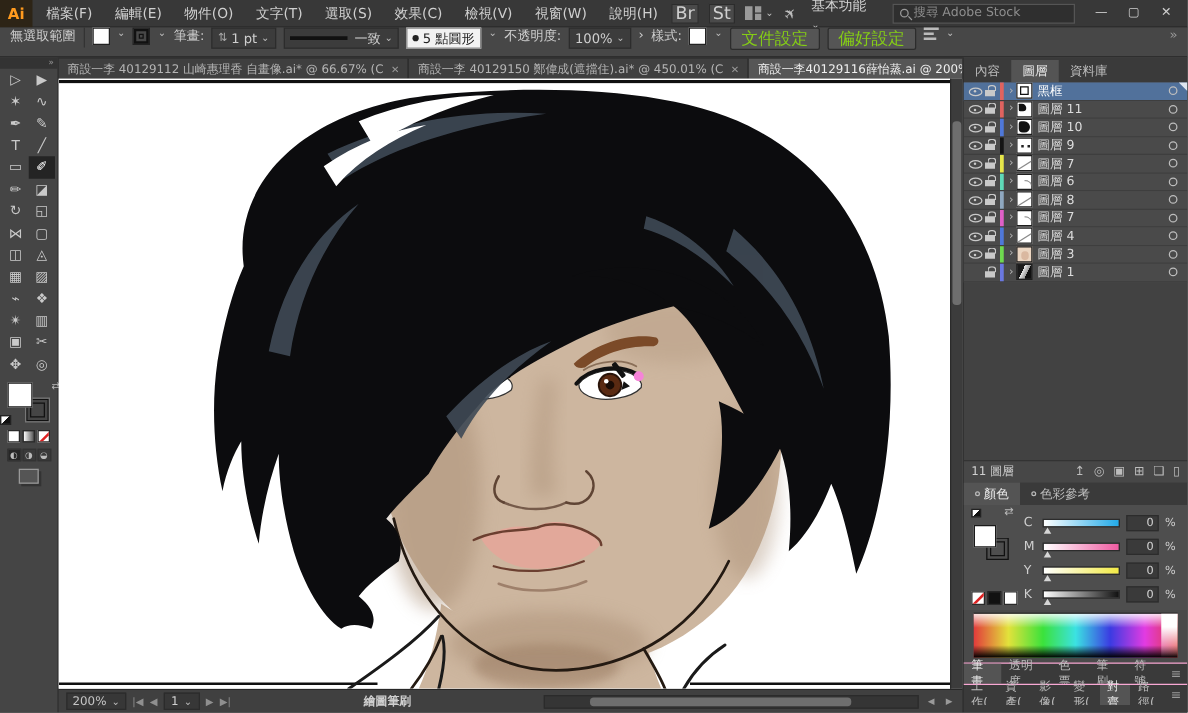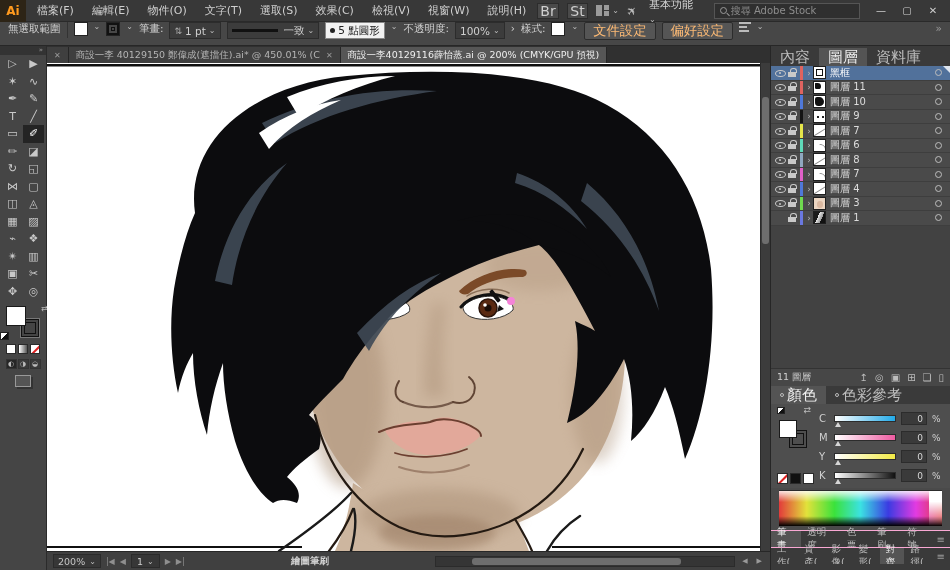--- a/index.html
+++ b/index.html
@@ -30,21 +30,21 @@
   .controlbar { height:24px; background:#474747; border-bottom:1px solid #272727; display:flex; align-items:flex-start; gap:6px; padding:0 8px; flex:none; font-size:10.5px; color:#cfcfcf; }
   .cb-sep { width:1px; height:16px; background:#333; flex:none; }
   .swatch { width:14px; height:14px; border:1px solid #222; flex:none; }
   .swatch.fill { background:#fff; }
   .swatch.stroke { background:#474747; box-shadow:inset 0 0 0 2px #111, inset 0 0 0 4px #474747, inset 0 0 0 5px #111; }
   .dd { color:#bdbdbd; font-size:8px; }
   .field { display:flex; align-items:center; gap:3px; background:#3c3c3c; border:1px solid #2c2c2c; height:17px; padding:0 4px; }
   .field.white { background:#f2f2f2; color:#222; border-color:#888; }
   .stroke-line { width:46px; height:3px; background:#111; margin-right:3px; }
   .brush-dot { width:5px; height:5px; background:#222; border-radius:50%; }
-  .cb-btn { background:#555; border:1px solid #2c2c2c; border-radius:2px; height:18px; padding:0 8px; color:#fdba74; display:flex; align-items:center; }
+  .cb-btn { background:#555; border:1px solid #2c2c2c; border-radius:2px; height:18px; padding:0 8px; color:#84cc16; display:flex; align-items:center; }
   .updn { font-size:9px; color:#aaa; }
   .align-icn { width:12px; height:10px; background:linear-gradient(#bbb,#bbb) 0 0/12px 2px no-repeat, linear-gradient(#bbb,#bbb) 0 4px/8px 2px no-repeat, linear-gradient(#bbb,#bbb) 0 8px/10px 2px no-repeat; }
   .cb-right { margin-left:auto; color:#9a9a9a; }
 
   
   .main { flex:1; display:flex; min-height:0; }
 
   
   .toolbar { width:47px; background:#454545; border-right:1px solid #2b2b2b; display:flex; flex-direction:column; align-items:center; flex:none; }
   .tb-head { width:100%; height:9px; background:#333; color:#999; font-size:7px; text-align:right; padding-right:3px; line-height:8px; }
@@ -86,21 +86,21 @@
   .sb-nav { display:flex; gap:5px; align-items:center; color:#8f8f8f; font-size:8px; }
   .sb-ab { background:#373737; border:1px solid #2b2b2b; height:14px; padding:0 5px; display:flex; align-items:center; gap:4px; color:#cfcfcf; }
   .sb-tool { margin:0 auto; color:#cfcfcf;font-weight:bold; }
   .hscroll { width:300px; height:11px; background:#353535; border:1px solid #2b2b2b; position:relative; display:flex; align-items:center; }
   .hthumb { position:absolute; left:12%; width:70%; height:7px; top:1px; background:#6e6e6e; border-radius:3px; }
   .sb-arrow { font-size:7px; color:#9a9a9a; padding:0 2px; }
 
   
   .rightpanel { width:180px; background:#4a4a4a; border-left:1px solid #262626; display:flex; flex-direction:column; flex:none; min-height:0; }
   .panel-tabs { height:20px; background:#3a3a3a; display:flex; align-items:flex-end; flex:none; }
-  .ptab { height:18px; display:flex; align-items:center; padding:0 9px; font-size:15px; color:#bdbdbd; gap:3px; }
+  .ptab { height:18px; display:flex; align-items:center; padding:0 9px; font-size:10px; color:#bdbdbd; gap:3px; }
   .ptab.active { background:#545454; color:#efefef; }
   .ptab-menu { margin-left:auto; color:#9a9a9a; padding:0 5px; font-size:10px; }
   .mod-dot { width:4px; height:4px; border:1px solid #bbb; border-radius:50%; display:inline-block; }
 
   .layers-list { background:#4e4e4e; flex:none; }
   .layer-row { height:14.5px; display:flex; align-items:center; border-bottom:1px solid #3e3e3e; background:#4a4a4a; position:relative; }
   .layer-row.selected { background:#51719b; }
   .layer-row.selected::after { content:""; position:absolute; right:0; top:0; border-style:solid; border-width:0 7px 7px 0; border-color:transparent #dfe6ef transparent transparent; }
   .lr-eye { width:13px; height:10px; position:relative; margin-left:3px; flex:none; }
   .lr-eye::before { content:""; position:absolute; left:1px; top:2px; width:9px; height:5px; border:1px solid #c9c9c9; border-radius:50%; }
@@ -380,20 +380,21 @@
         <span class="draw">◑</span>
         <span class="draw">◒</span>
       </div>
       <div class="screen-mode"></div>
     </div>
 
     <div class="center">
       <div class="tabbar">
 
           <div class="doc-tab">
+            <span>商設一李 40129112 山崎惠理香 自畫像.ai* @ 66.67% (C</span>
             <span class="tab-close">✕</span>
           </div>
 
           <div class="doc-tab">
             <span>商設一李 40129150 鄭偉成(遮擋住).ai* @ 450.01% (C</span>
             <span class="tab-close">✕</span>
           </div>
 
           <div class="doc-tab active">
             <span>商設一李40129116薛怡蒸.ai @ 200% (CMYK/GPU 預視)</span>

